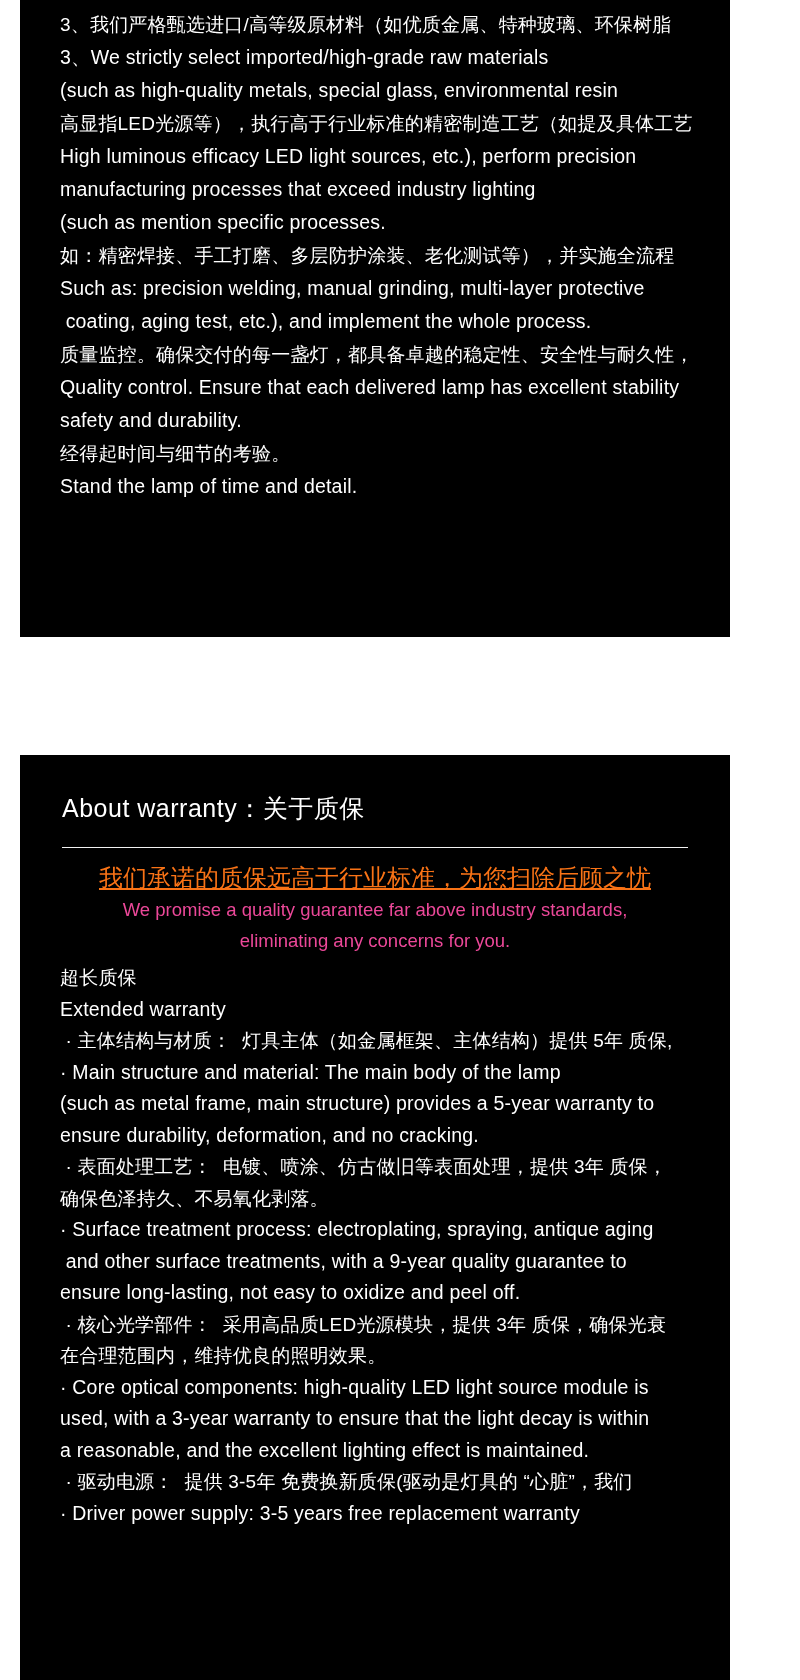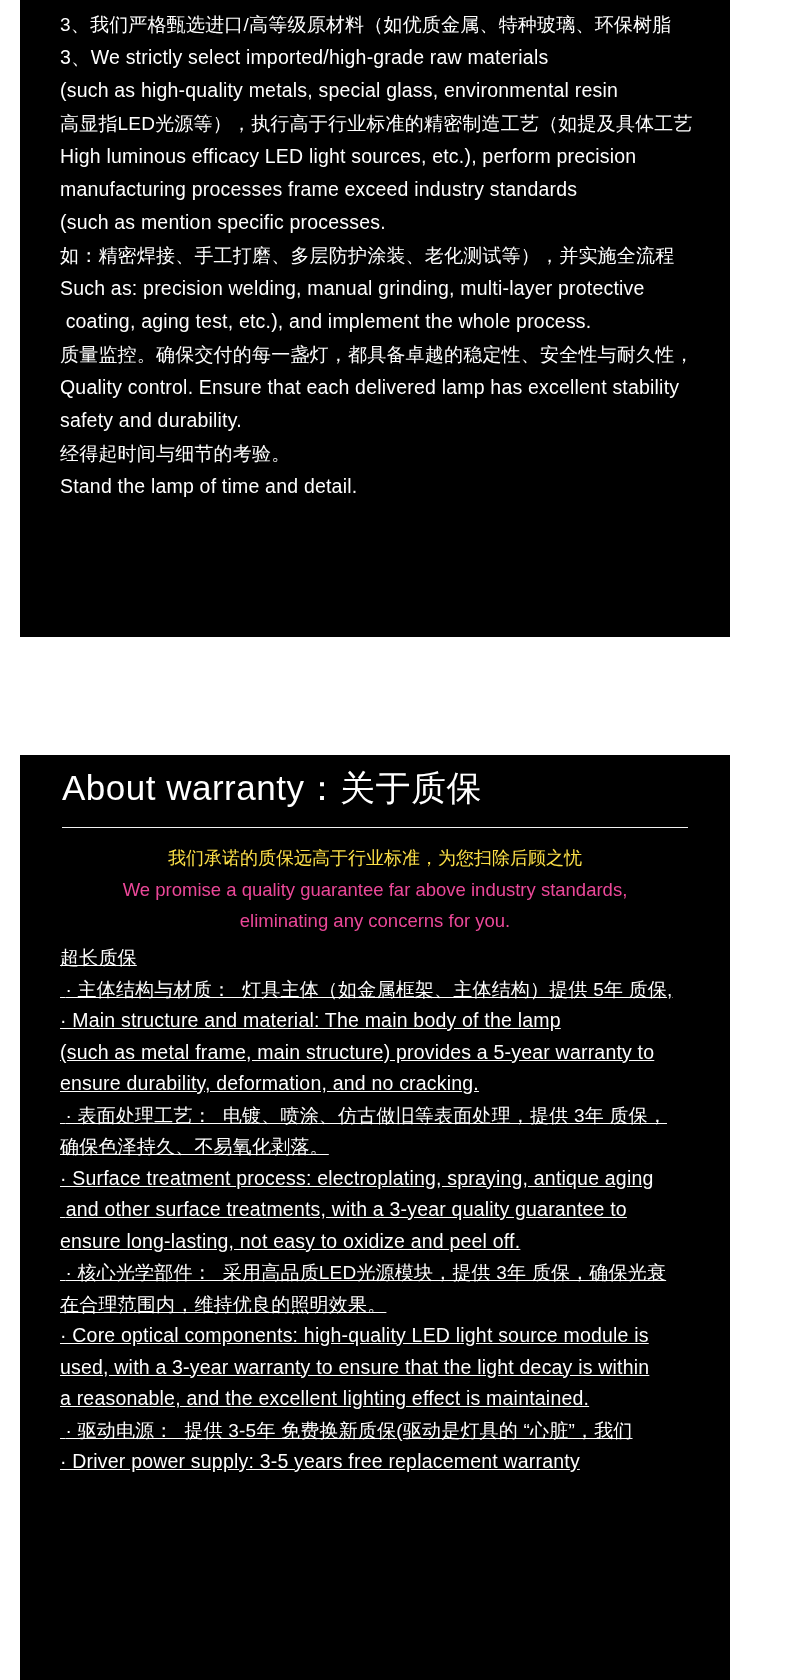--- a/index.html
+++ b/index.html
@@ -56,53 +56,53 @@
     font-size: 19px;
     line-height: 33px;
   }
   .line.en {
     font-size: 19.5px;
     line-height: 33px;
   }
 
   
   .warranty-title {
-    margin: 12px 0 0 42px;
-    font-size: 35px;
+    margin: 32px 0 0 42px;
+    font-size: 25px;
     line-height: 42px;
     color: #ffffff;
     font-weight: 400;
     letter-spacing: 0.5px;
   }
   .rule {
     margin: 18px 42px 0 42px;
     height: 1px;
     background: #ffffff;
     opacity: 0.95;
   }
   .promise {
     margin-top: 14px;
     text-align: center;
     padding: 0 34px;
   }
   .promise .p-cn {
-    font-size: 18px;
+    font-size: 24px;
     line-height: 32px;
-    color: #fde047;
+    color: #f97316;
     text-indent: 0;
+    text-decoration: underline;
   }
   .promise .p-en {
     font-size: 18.5px;
     line-height: 31px;
     color: #ec4899;
   }
   .warranty-body {
     margin-top: 6px;
     padding: 0 12px 0 40px;
-    text-decoration: underline;
   }
   .warranty-body .line {
     font-size: 19.5px;
     line-height: 31.5px;
   }
   .warranty-body .line.cn {
     font-size: 19px;
   }
 </style>
 </head>
@@ -110,21 +110,21 @@
 
 <div class="page">
 
   <section class="panel" id="panel-materials">
     <div class="tblock" id="materials-lines">
         <div class="line cn">3、我们严格甄选进口/高等级原材料（如优质金属、特种玻璃、环保树脂</div>
         <div class="line en">3、We strictly select imported/high-grade raw materials</div>
         <div class="line en">(such as high-quality metals, special glass, environmental resin</div>
         <div class="line cn">高显指LED光源等），执行高于行业标准的精密制造工艺（如提及具体工艺</div>
         <div class="line en">High luminous efficacy LED light sources, etc.), perform precision</div>
-        <div class="line en">manufacturing processes frame exceed industry standards</div>
+        <div class="line en">manufacturing processes that exceed industry lighting</div>
         <div class="line en">(such as mention specific processes.</div>
         <div class="line cn">如：精密焊接、手工打磨、多层防护涂装、老化测试等），并实施全流程</div>
         <div class="line en">Such as: precision welding, manual grinding, multi-layer protective</div>
         <div class="line en"> coating, aging test, etc.), and implement the whole process.</div>
         <div class="line cn">质量监控。确保交付的每一盏灯，都具备卓越的稳定性、安全性与耐久性，</div>
         <div class="line en">Quality control. Ensure that each delivered lamp has excellent stability</div>
         <div class="line en">safety and durability.</div>
         <div class="line cn">经得起时间与细节的考验。</div>
         <div class="line en">Stand the lamp of time and detail.</div>
       </div>
@@ -133,28 +133,29 @@
   <section class="panel" id="panel-warranty">
     <h2 class="warranty-title">About warranty：关于质保</h2>
     <div class="rule"></div>
     <div class="promise">
       <div class="p-cn">我们承诺的质保远高于行业标准，为您扫除后顾之忧</div>
       <div class="p-en">We promise a quality guarantee far above industry standards,</div>
       <div class="p-en">eliminating any concerns for you.</div>
     </div>
     <div class="warranty-body" id="warranty-lines">
         <div class="line cn">超长质保</div>
+        <div class="line en">Extended warranty</div>
         <div class="line cn"> · 主体结构与材质：  灯具主体（如金属框架、主体结构）提供 5年 质保,</div>
         <div class="line en">· Main structure and material: The main body of the lamp</div>
         <div class="line en">(such as metal frame, main structure) provides a 5-year warranty to</div>
         <div class="line en">ensure durability, deformation, and no cracking.</div>
         <div class="line cn"> · 表面处理工艺：  电镀、喷涂、仿古做旧等表面处理，提供 3年 质保，</div>
         <div class="line cn">确保色泽持久、不易氧化剥落。</div>
         <div class="line en">· Surface treatment process: electroplating, spraying, antique aging</div>
-        <div class="line en"> and other surface treatments, with a 3-year quality guarantee to</div>
+        <div class="line en"> and other surface treatments, with a 9-year quality guarantee to</div>
         <div class="line en">ensure long-lasting, not easy to oxidize and peel off.</div>
         <div class="line cn"> · 核心光学部件：  采用高品质LED光源模块，提供 3年 质保，确保光衰</div>
         <div class="line cn">在合理范围内，维持优良的照明效果。</div>
         <div class="line en">· Core optical components: high-quality LED light source module is</div>
         <div class="line en">used, with a 3-year warranty to ensure that the light decay is within</div>
         <div class="line en">a reasonable, and the excellent lighting effect is maintained.</div>
         <div class="line cn"> · 驱动电源：  提供 3-5年 免费换新质保(驱动是灯具的 “心脏”，我们</div>
         <div class="line en">· Driver power supply: 3-5 years free replacement warranty</div>
       </div>
   </section>

